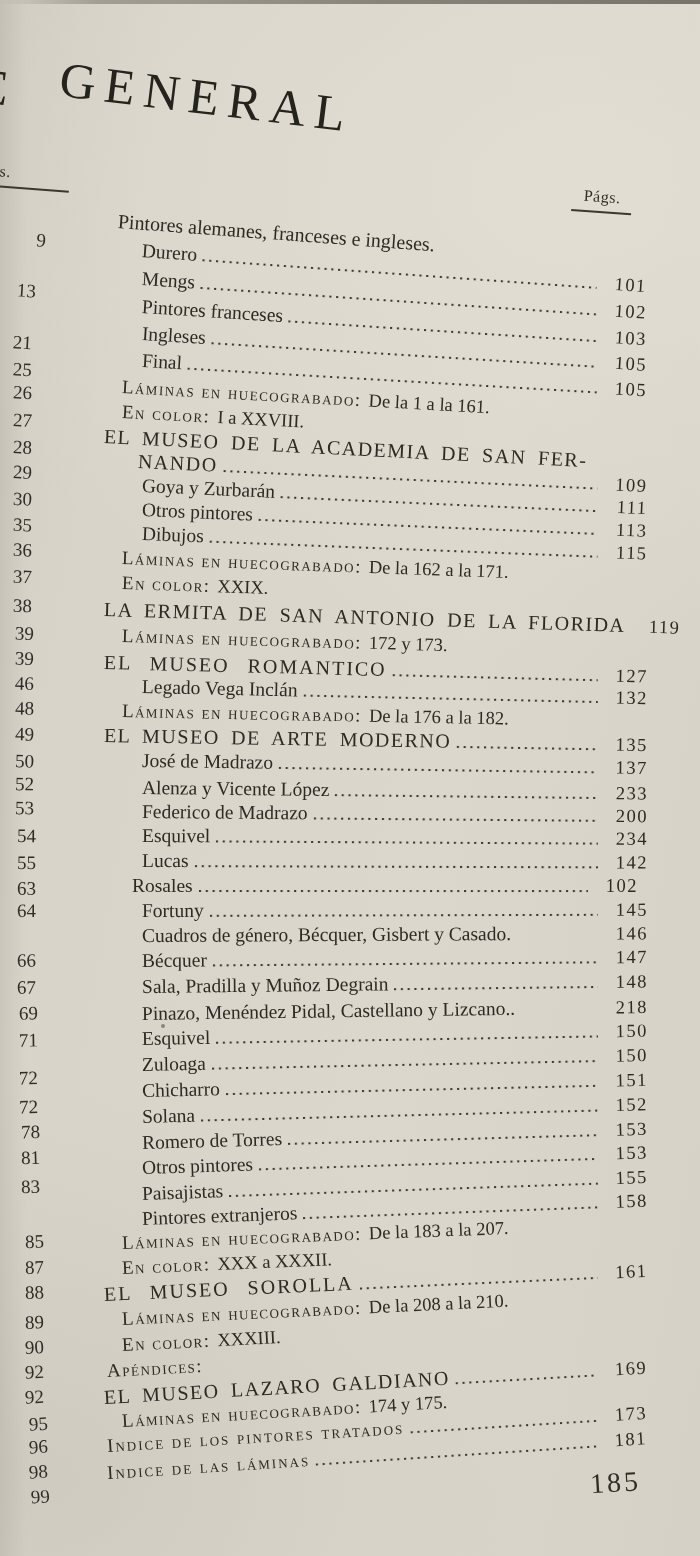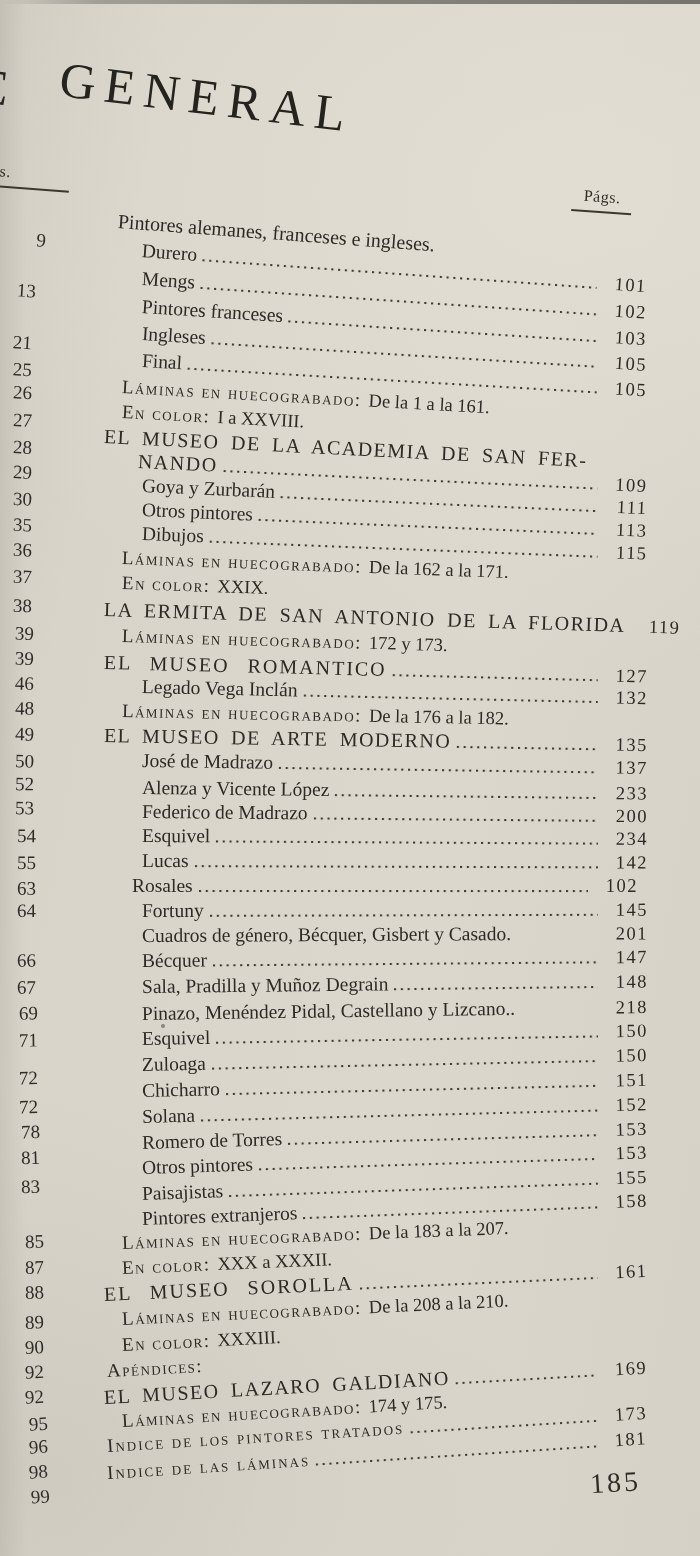--- a/index.html
+++ b/index.html
@@ -233,21 +233,21 @@
         <span class="pg">102</span>
       </div>
       <div class="row t-sub" style="left: 142px; top: 900px; transform: rotate(-0.15deg); width: 506px;">
         <span class="txt">Fortuny</span>
         <div class="leader dotted"></div>
         <span class="pg">145</span>
       </div>
       <div class="row t-sub" style="left: 142px; top: 925px; transform: rotate(-0.3deg); width: 506px;">
         <span class="txt">Cuadros de género, Bécquer, Gisbert y Casado.</span>
         <div class="leader"></div>
-        <span class="pg">201</span>
+        <span class="pg">146</span>
       </div>
       <div class="row t-sub" style="left: 142px; top: 950px; transform: rotate(-0.46deg); width: 506px;">
         <span class="txt">Bécquer</span>
         <div class="leader dotted"></div>
         <span class="pg">147</span>
       </div>
       <div class="row t-sub" style="left: 142px; top: 976px; transform: rotate(-0.63deg); width: 506px;">
         <span class="txt">Sala, Pradilla y Muñoz Degrain</span>
         <div class="leader dotted"></div>
         <span class="pg">148</span>

